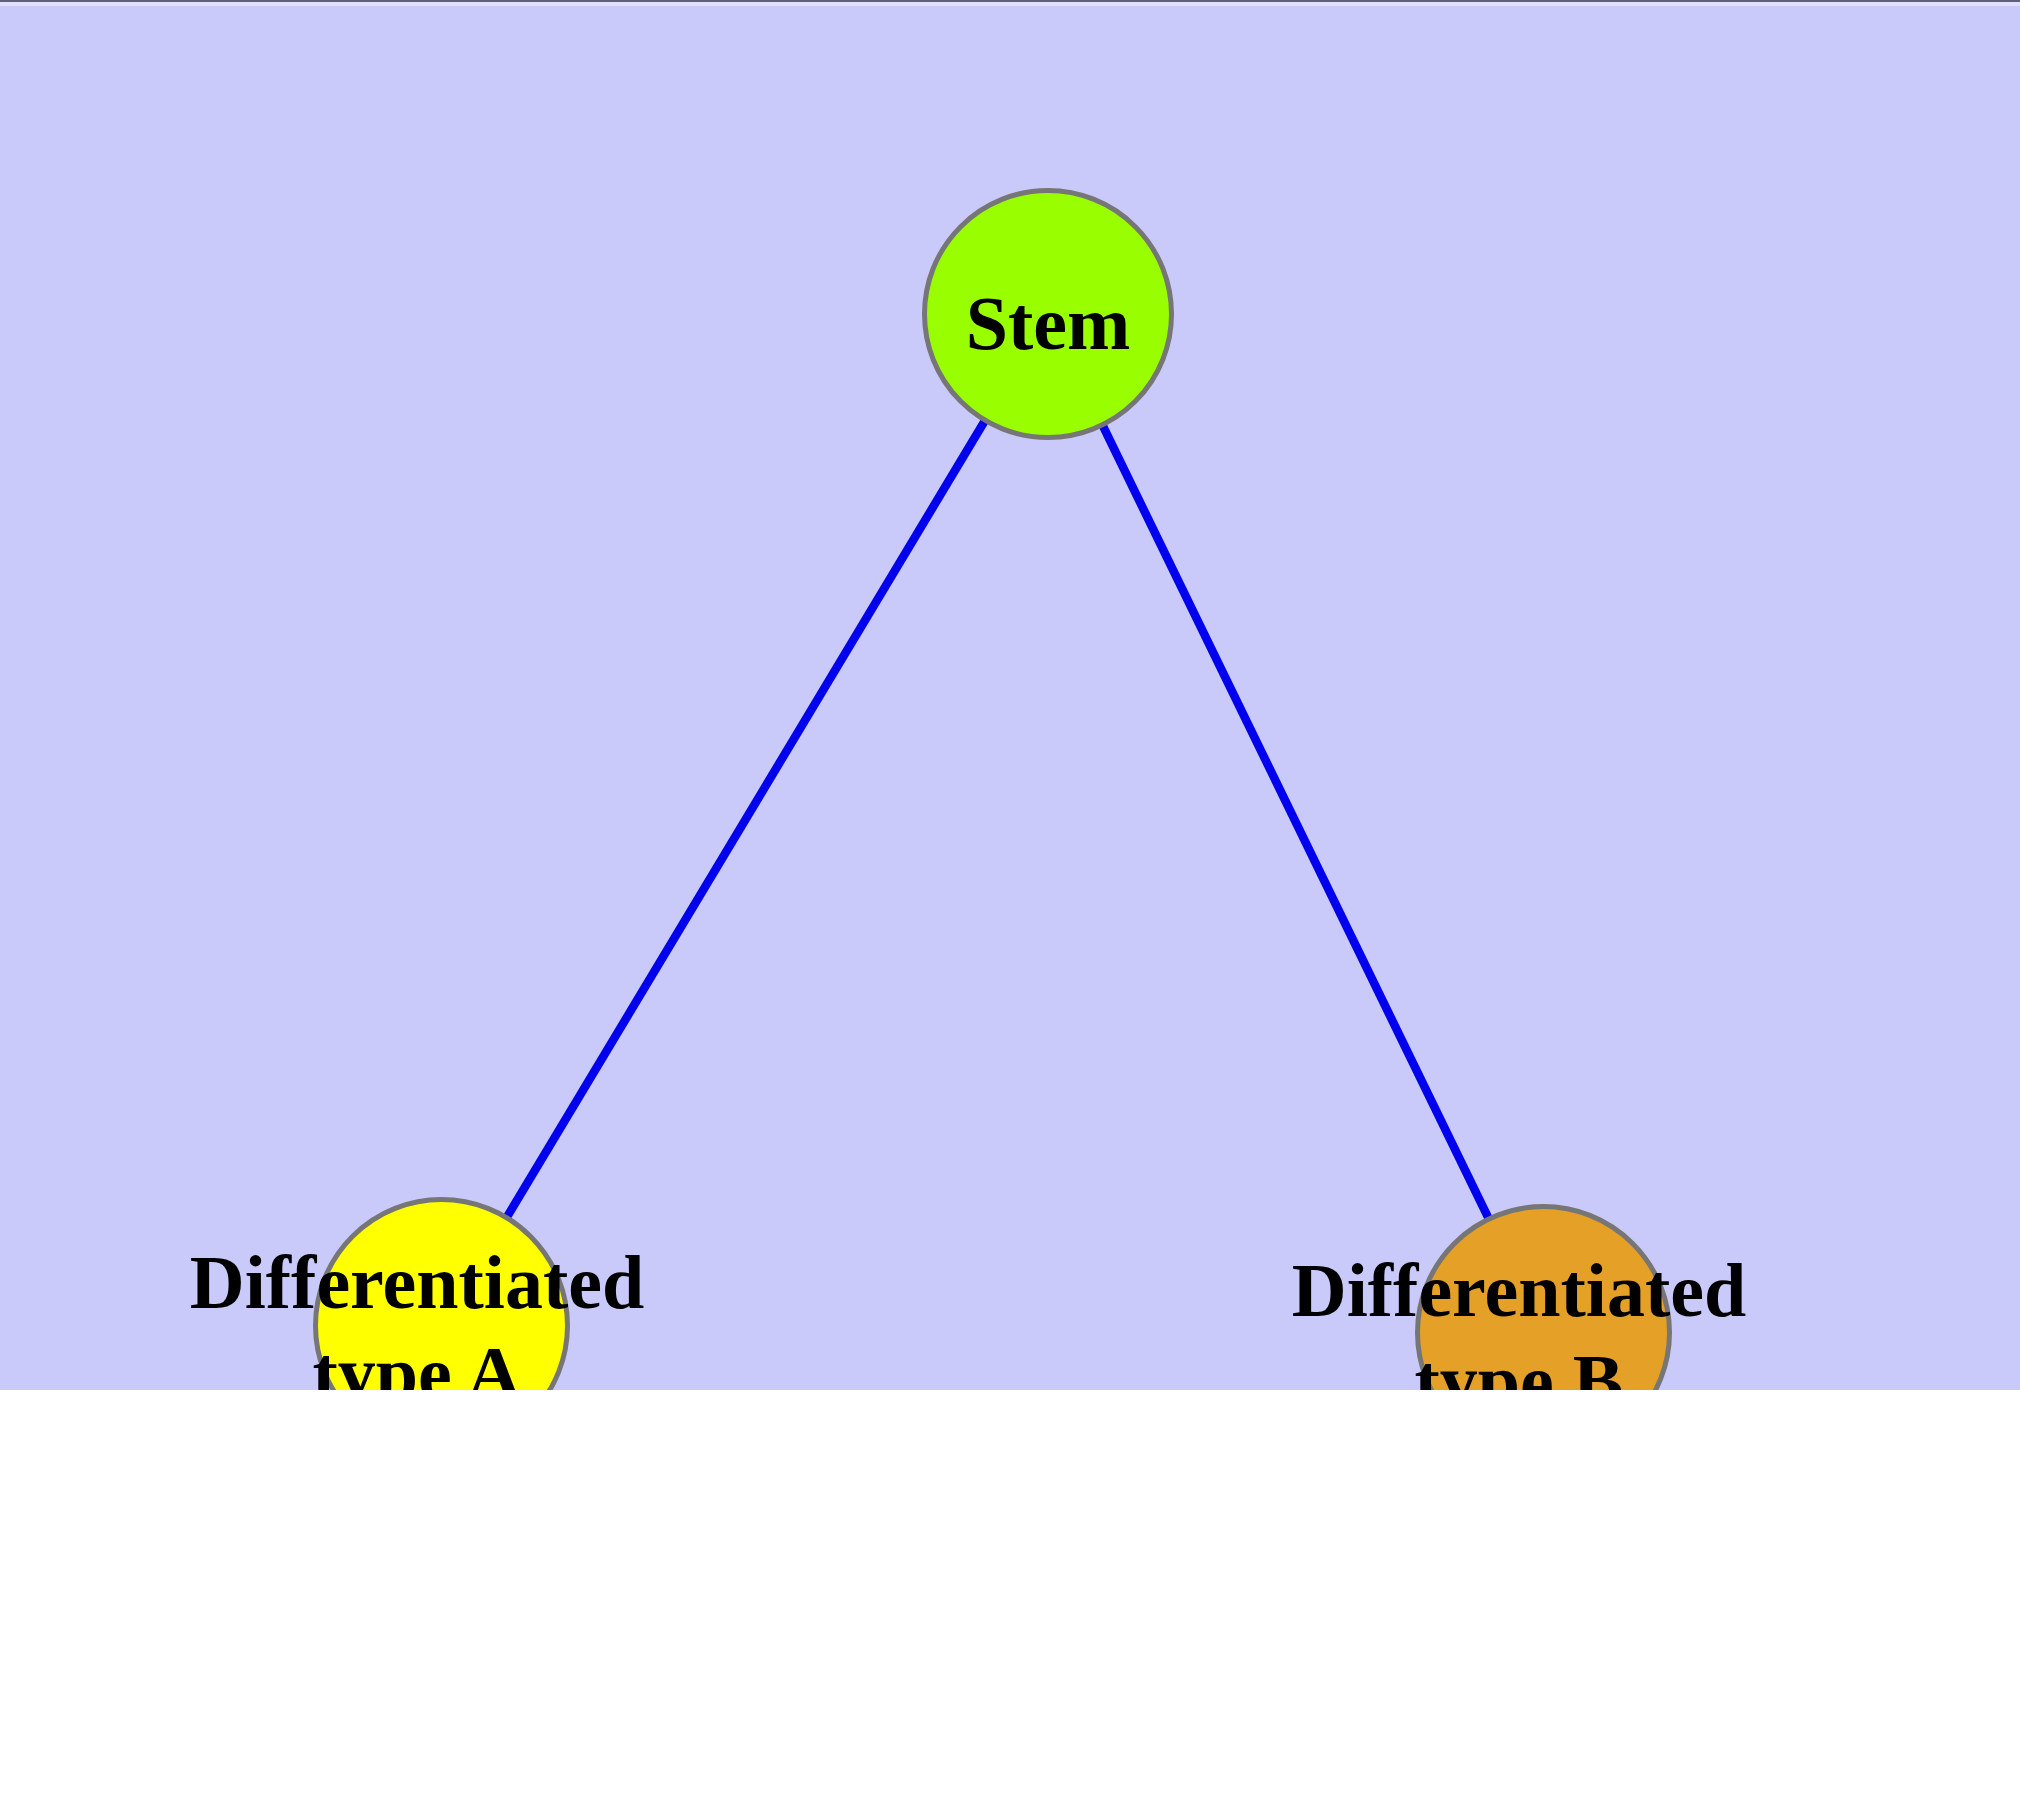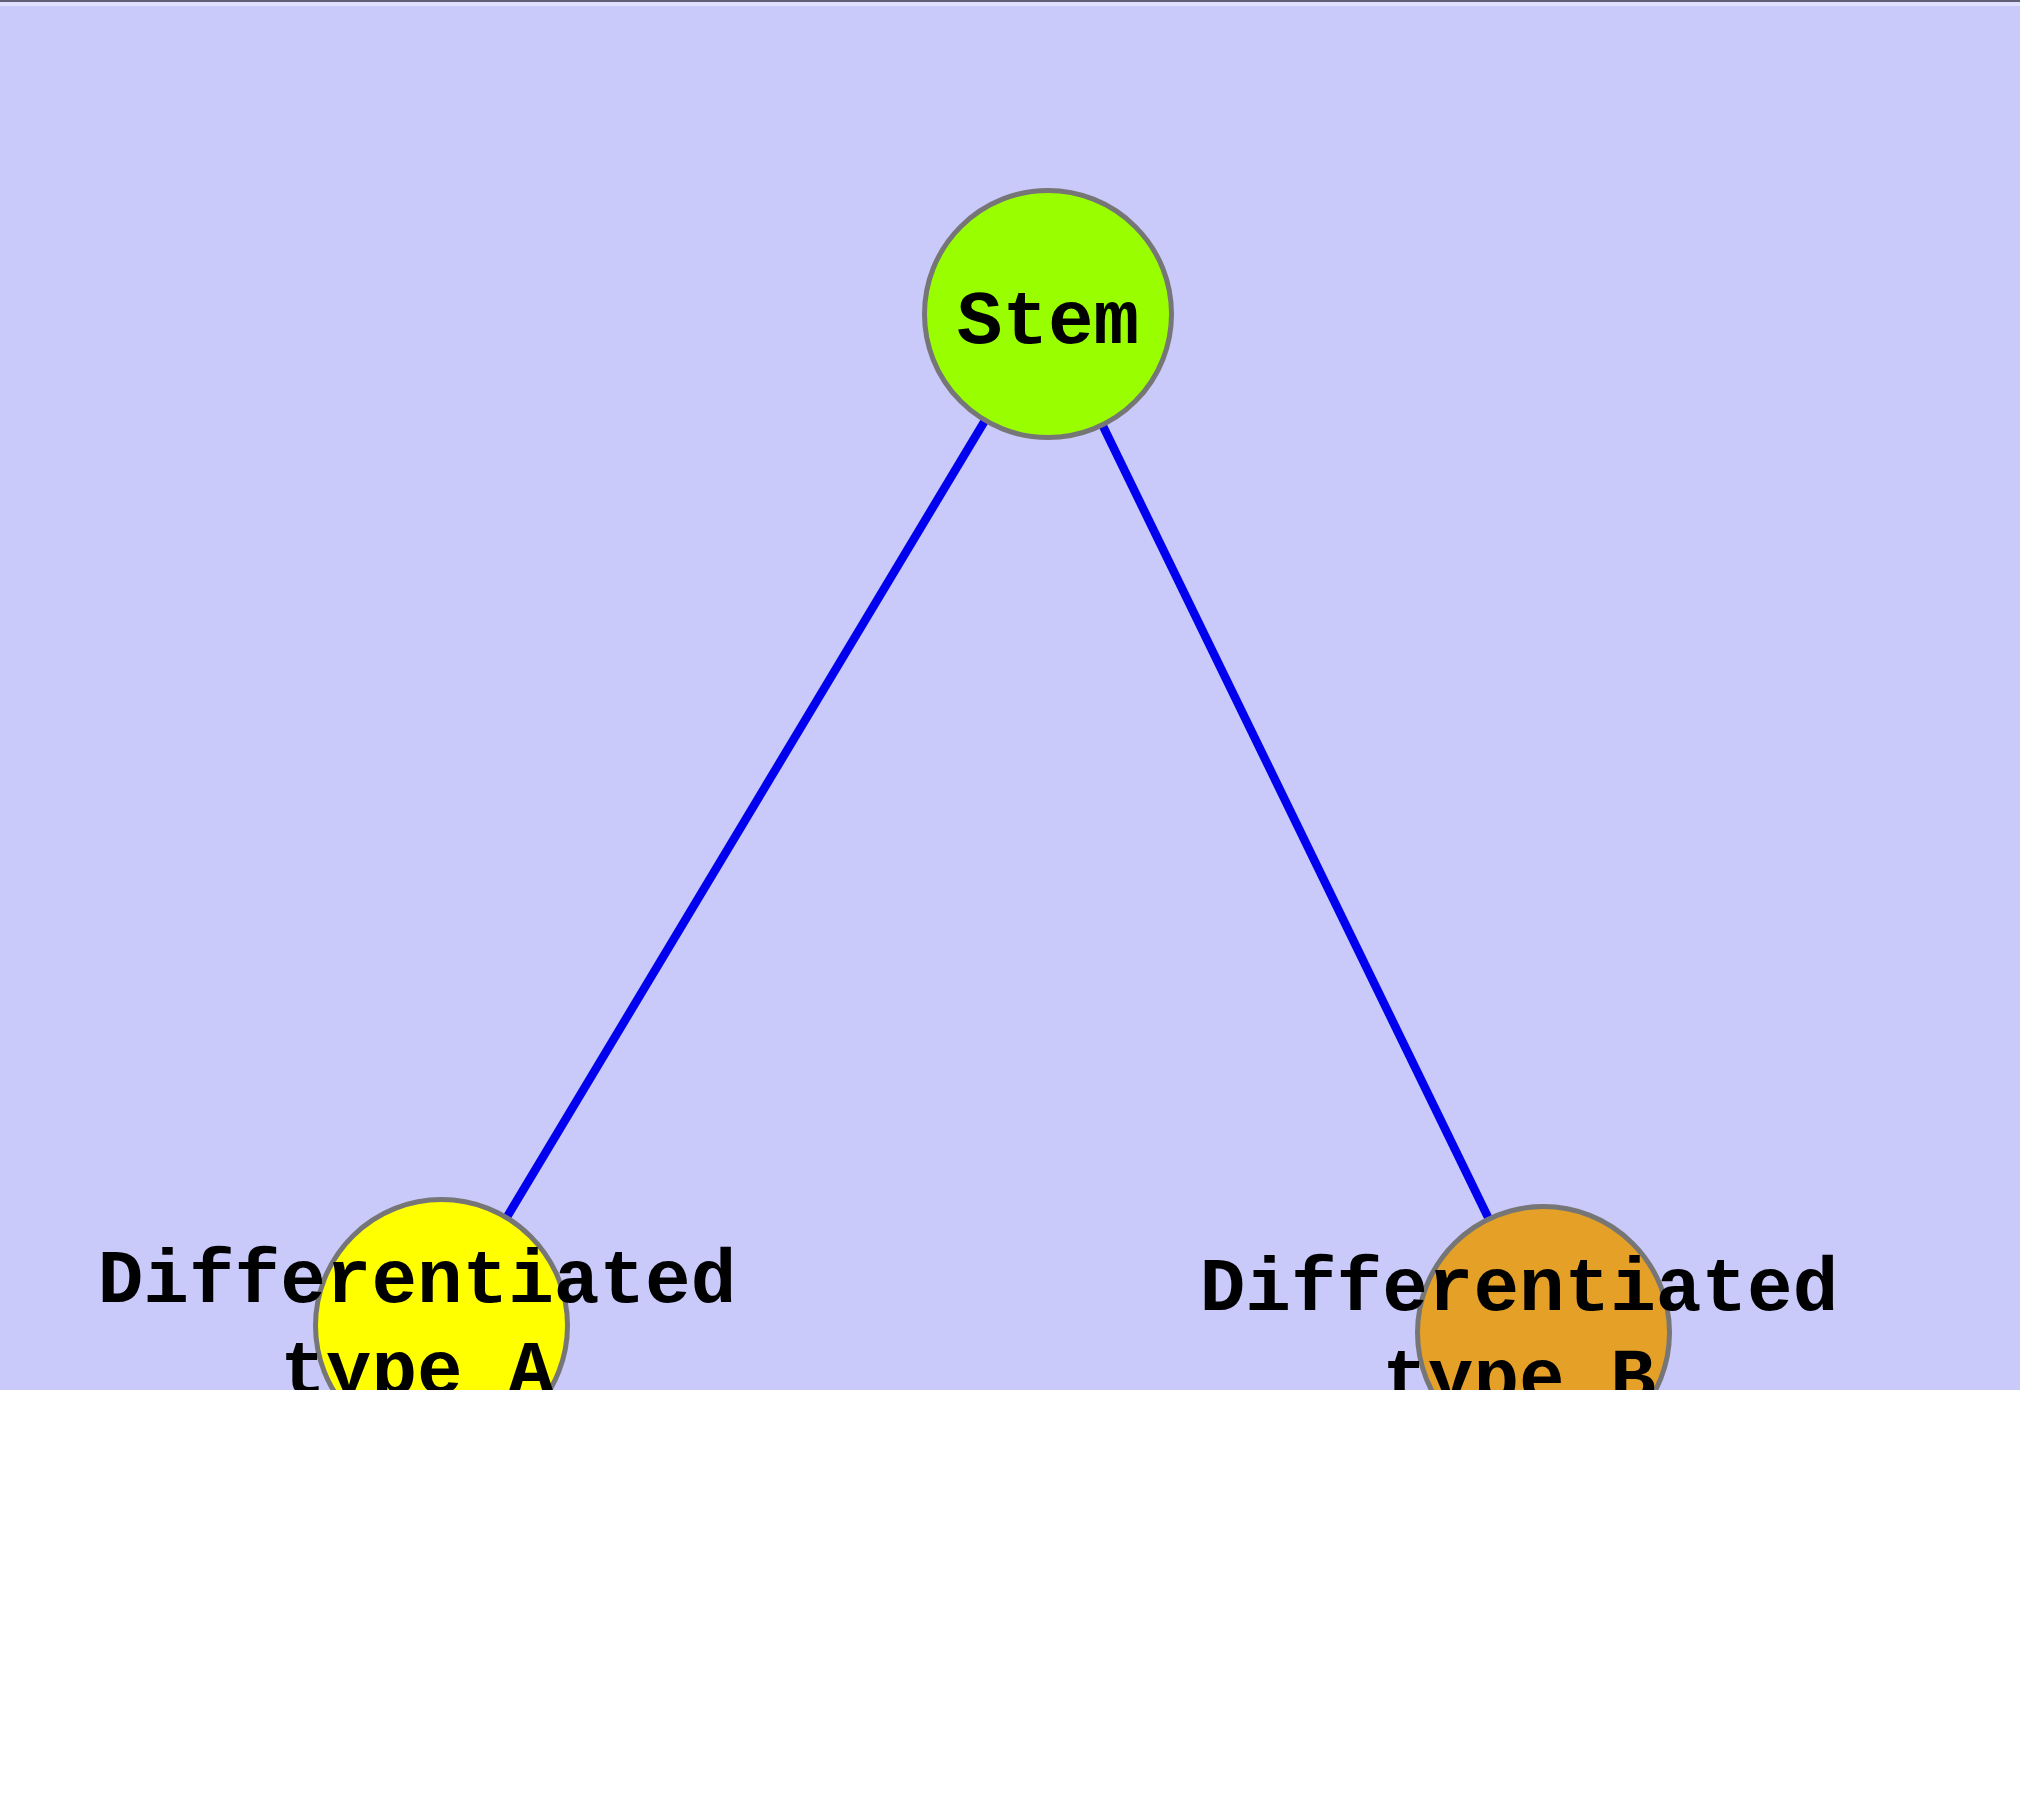--- a/index.html
+++ b/index.html
@@ -4,21 +4,21 @@
 <style>
   html, body {
     margin: 0;
     padding: 0;
   }
   .canvas {
     position: relative;
     width: 2021px;
     height: 1400px;
     overflow: hidden;
-    font-family: Liberation Mono, monospace;
+    font-family: Liberation Serif, serif;
   }
   .top-edge-line {
     position: absolute;
     left: 0; top: 0;
     width: 100%; height: 1.7px;
   }
   .top-strip {
     position: absolute;
     left: 0; top: 1.7px;
     width: 100%; height: 4.2px;

